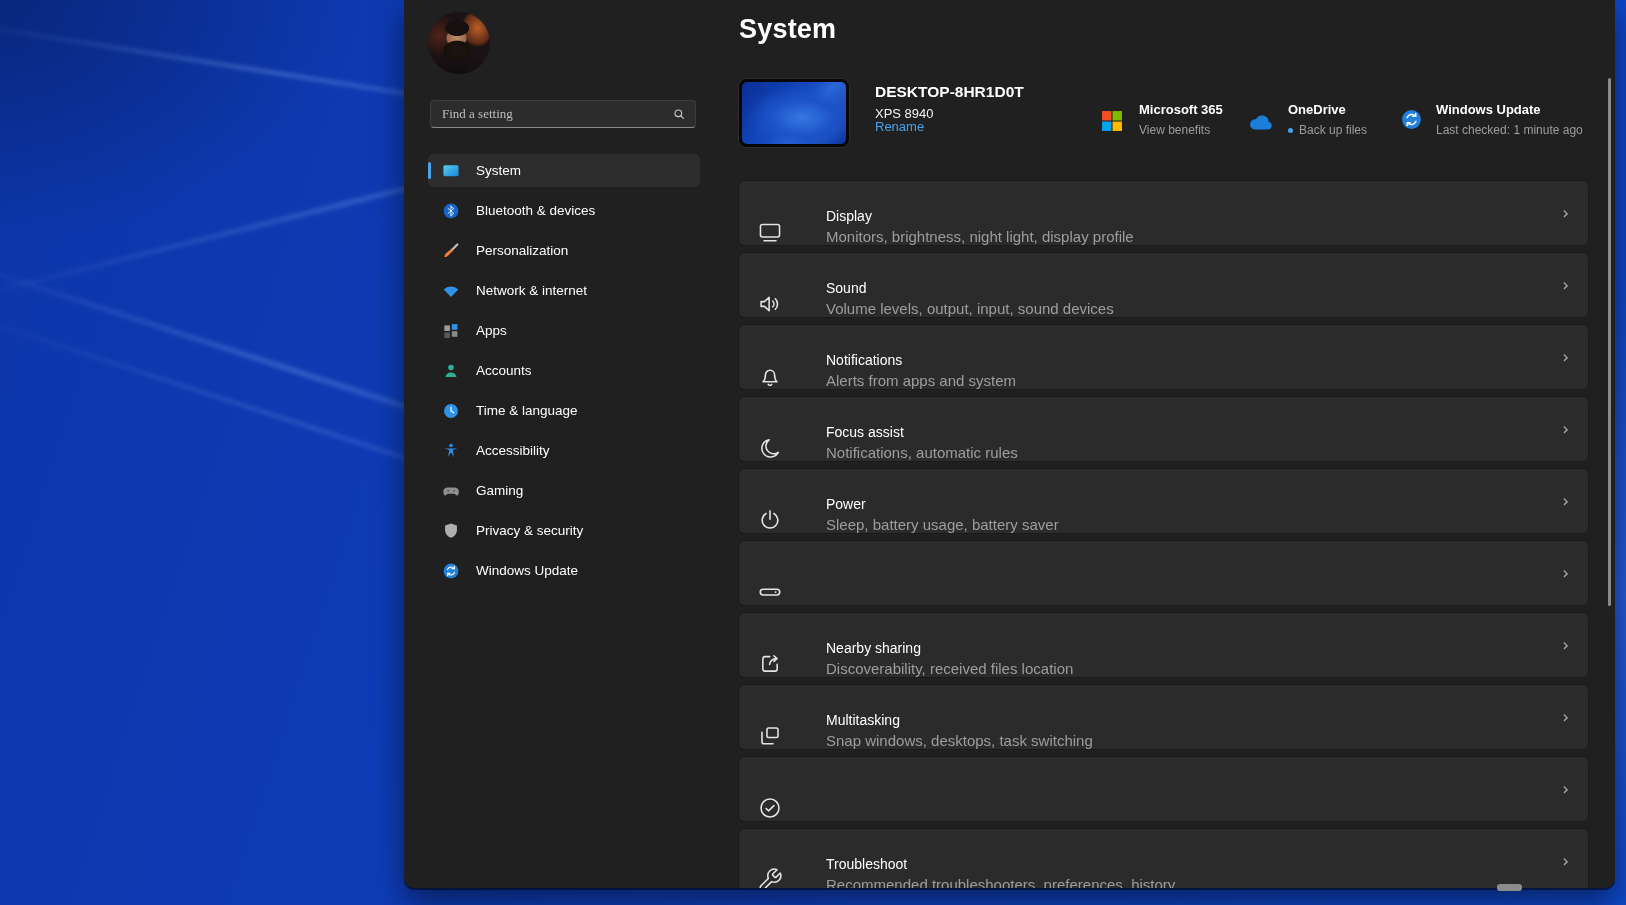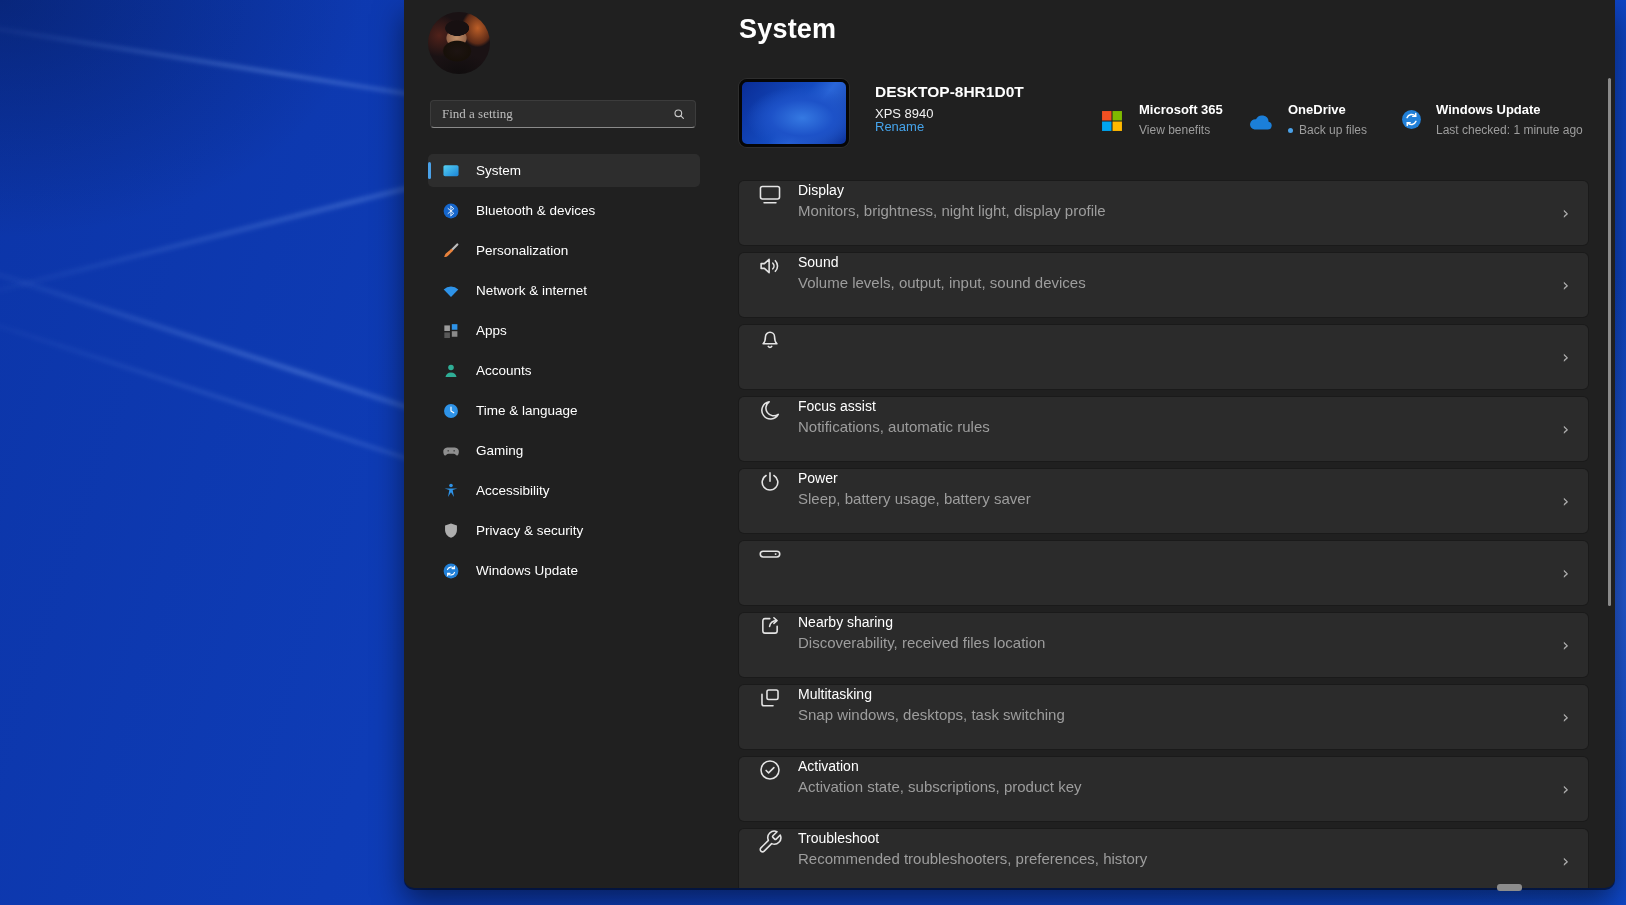--- a/index.html
+++ b/index.html
@@ -100,22 +100,23 @@
   .badge.b-wu{ left:996px; }
   .badge.b-wu .bicon{ left:0; top:9px; width:23px; height:23px; }
   .badge.b-wu .btext{ margin-left:36px; padding-top:3px; }
   .bicon svg{ width:100%; height:100%; display:block; }
 
   
   .cards{ position:absolute; left:335px; top:181px; width:849px; }
   .card{
     position:relative; height:64px; margin-bottom:8px; border-radius:5px;
     background:var(--card-bg,#2b2b2b);
-    display:flex; align-items:flex-start; padding-left:18px; cursor:default;
+    display:flex; align-items:flex-end; padding-left:18px; cursor:default;
     box-shadow:0 0 0 1px rgba(0,0,0,.18);
+    gap:28px;
   }
   .card .cicon{ width:26px; height:26px; flex:0 0 26px; margin-right:15px; }
   .card .cicon svg{ width:26px; height:26px; display:block; }
   .card .ctitle{ color:#fff; font-size:14px; line-height:19px; }
   .card .csub{ color:var(--subtitle,#9d9d9d); font-size:15px; line-height:17px; margin-top:2px; }
   .card .chev{
     position:absolute; right:19px; top:50%; transform:translateY(-50%);
     color:#adadad; font-size:17px; line-height:1; font-family:"DejaVu Sans", sans-serif;
   }
 
@@ -220,35 +221,35 @@
             <svg viewBox="0 0 20 20">
               <circle cx="10" cy="10" r="7.7" fill="#2e93e8"></circle>
               <path d="M10 5.6V10l3.1 2" stroke="#fff" stroke-width="1.3" fill="none" stroke-linecap="round" stroke-linejoin="round"></path>
             </svg>
           </span>
           <span class="nlabel">Time &amp; language</span>
         </div>
         <div class="nav-item">
           <span class="nicon">
             <svg viewBox="0 0 20 20">
+              <circle cx="10" cy="3.9" r="2" fill="#2e93e8"></circle>
+              <path d="M2.9 7.1h14.2l-5.2 1.9 1.4 7.6-3.3-5.1-3.3 5.1 1.4-7.6z" fill="#2e93e8"></path>
+            </svg>
+          </span>
+          <span class="nlabel">Accessibility</span>
+        </div>
+        <div class="nav-item">
+          <span class="nicon">
+            <svg viewBox="0 0 20 20">
               <path d="M5.8 6h8.4a4.6 4.6 0 014.5 5.6c-.3 1.6-.7 3.4-1.9 3.4-1.6 0-1.9-1.9-3.8-1.9H7.2c-1.9 0-2.2 1.9-3.8 1.9-1.2 0-1.6-1.8-1.9-3.4A4.6 4.6 0 015.8 6z" fill="#8f8f8f"></path>
               <circle cx="6.9" cy="9.7" r=".95" fill="#474747"></circle>
               <circle cx="13.5" cy="9.7" r=".95" fill="#474747"></circle>
             </svg>
           </span>
           <span class="nlabel">Gaming</span>
-        </div>
-        <div class="nav-item">
-          <span class="nicon">
-            <svg viewBox="0 0 20 20">
-              <circle cx="10" cy="3.9" r="2" fill="#2e93e8"></circle>
-              <path d="M2.9 7.1h14.2l-5.2 1.9 1.4 7.6-3.3-5.1-3.3 5.1 1.4-7.6z" fill="#2e93e8"></path>
-            </svg>
-          </span>
-          <span class="nlabel">Accessibility</span>
         </div>
         <div class="nav-item">
           <span class="nicon">
             <svg viewBox="0 0 20 20">
               <path d="M10 1.8l6.6 2.1v4.8c0 4.6-2.9 7.7-6.6 8.9-3.7-1.2-6.6-4.3-6.6-8.9V3.9z" fill="#aeaeae"></path>
             </svg>
           </span>
           <span class="nlabel">Privacy &amp; security</span>
         </div>
         <div class="nav-item">
@@ -353,20 +354,24 @@
           </div>
           <span class="chev">›</span>
         </div>
         <div class="card">
           <span class="cicon">
             <svg viewBox="0 0 24 24" fill="none" stroke="#e4e4e4" stroke-width="1.45" stroke-linecap="round" stroke-linejoin="round">
               <path d="M5.6 17.3c1.9-1.7 2.2-4.8 2.2-6.4a4.2 4.2 0 018.4 0c0 1.6.3 4.7 2.2 6.4z"></path>
               <path d="M10.4 19.8a1.9 1.9 0 003.2 0"></path>
             </svg>
           </span>
+          <div class="ctext">
+            <div class="ctitle">Notifications</div>
+            <div class="csub">Alerts from apps and system</div>
+          </div>
           <span class="chev">›</span>
         </div>
         <div class="card">
           <span class="cicon">
             <svg viewBox="0 0 24 24" fill="none" stroke="#e4e4e4" stroke-width="1.45" stroke-linecap="round" stroke-linejoin="round">
               <path d="M11.2 4.4a8 8 0 108.4 11.6 6.9 6.9 0 01-8.4-11.6z"></path>
             </svg>
           </span>
           <div class="ctext">
             <div class="ctitle">Focus assist</div>
@@ -423,24 +428,20 @@
           </div>
           <span class="chev">›</span>
         </div>
         <div class="card">
           <span class="cicon">
             <svg viewBox="0 0 24 24" fill="none" stroke="#e4e4e4" stroke-width="1.45" stroke-linecap="round" stroke-linejoin="round">
               <circle cx="12" cy="12" r="8.3"></circle>
               <path d="M8.4 12.4l2.3 2.3 4.9-4.9"></path>
             </svg>
           </span>
-          <div class="ctext">
-            <div class="ctitle">Activation</div>
-            <div class="csub">Activation state, subscriptions, product key</div>
-          </div>
           <span class="chev">›</span>
         </div>
         <div class="card">
           <span class="cicon">
             <svg viewBox="0 0 24 24" fill="none" stroke="#e4e4e4" stroke-width="1.45" stroke-linecap="round" stroke-linejoin="round">
               <path d="M14.7 6.3a1 1 0 000 1.4l1.6 1.6a1 1 0 001.4 0l3.77-3.77a6 6 0 01-7.94 7.94l-6.91 6.91a2.12 2.12 0 01-3-3l6.91-6.91a6 6 0 017.94-7.94l-3.76 3.76z"></path>
             </svg>
           </span>
           <div class="ctext">
             <div class="ctitle">Troubleshoot</div>

